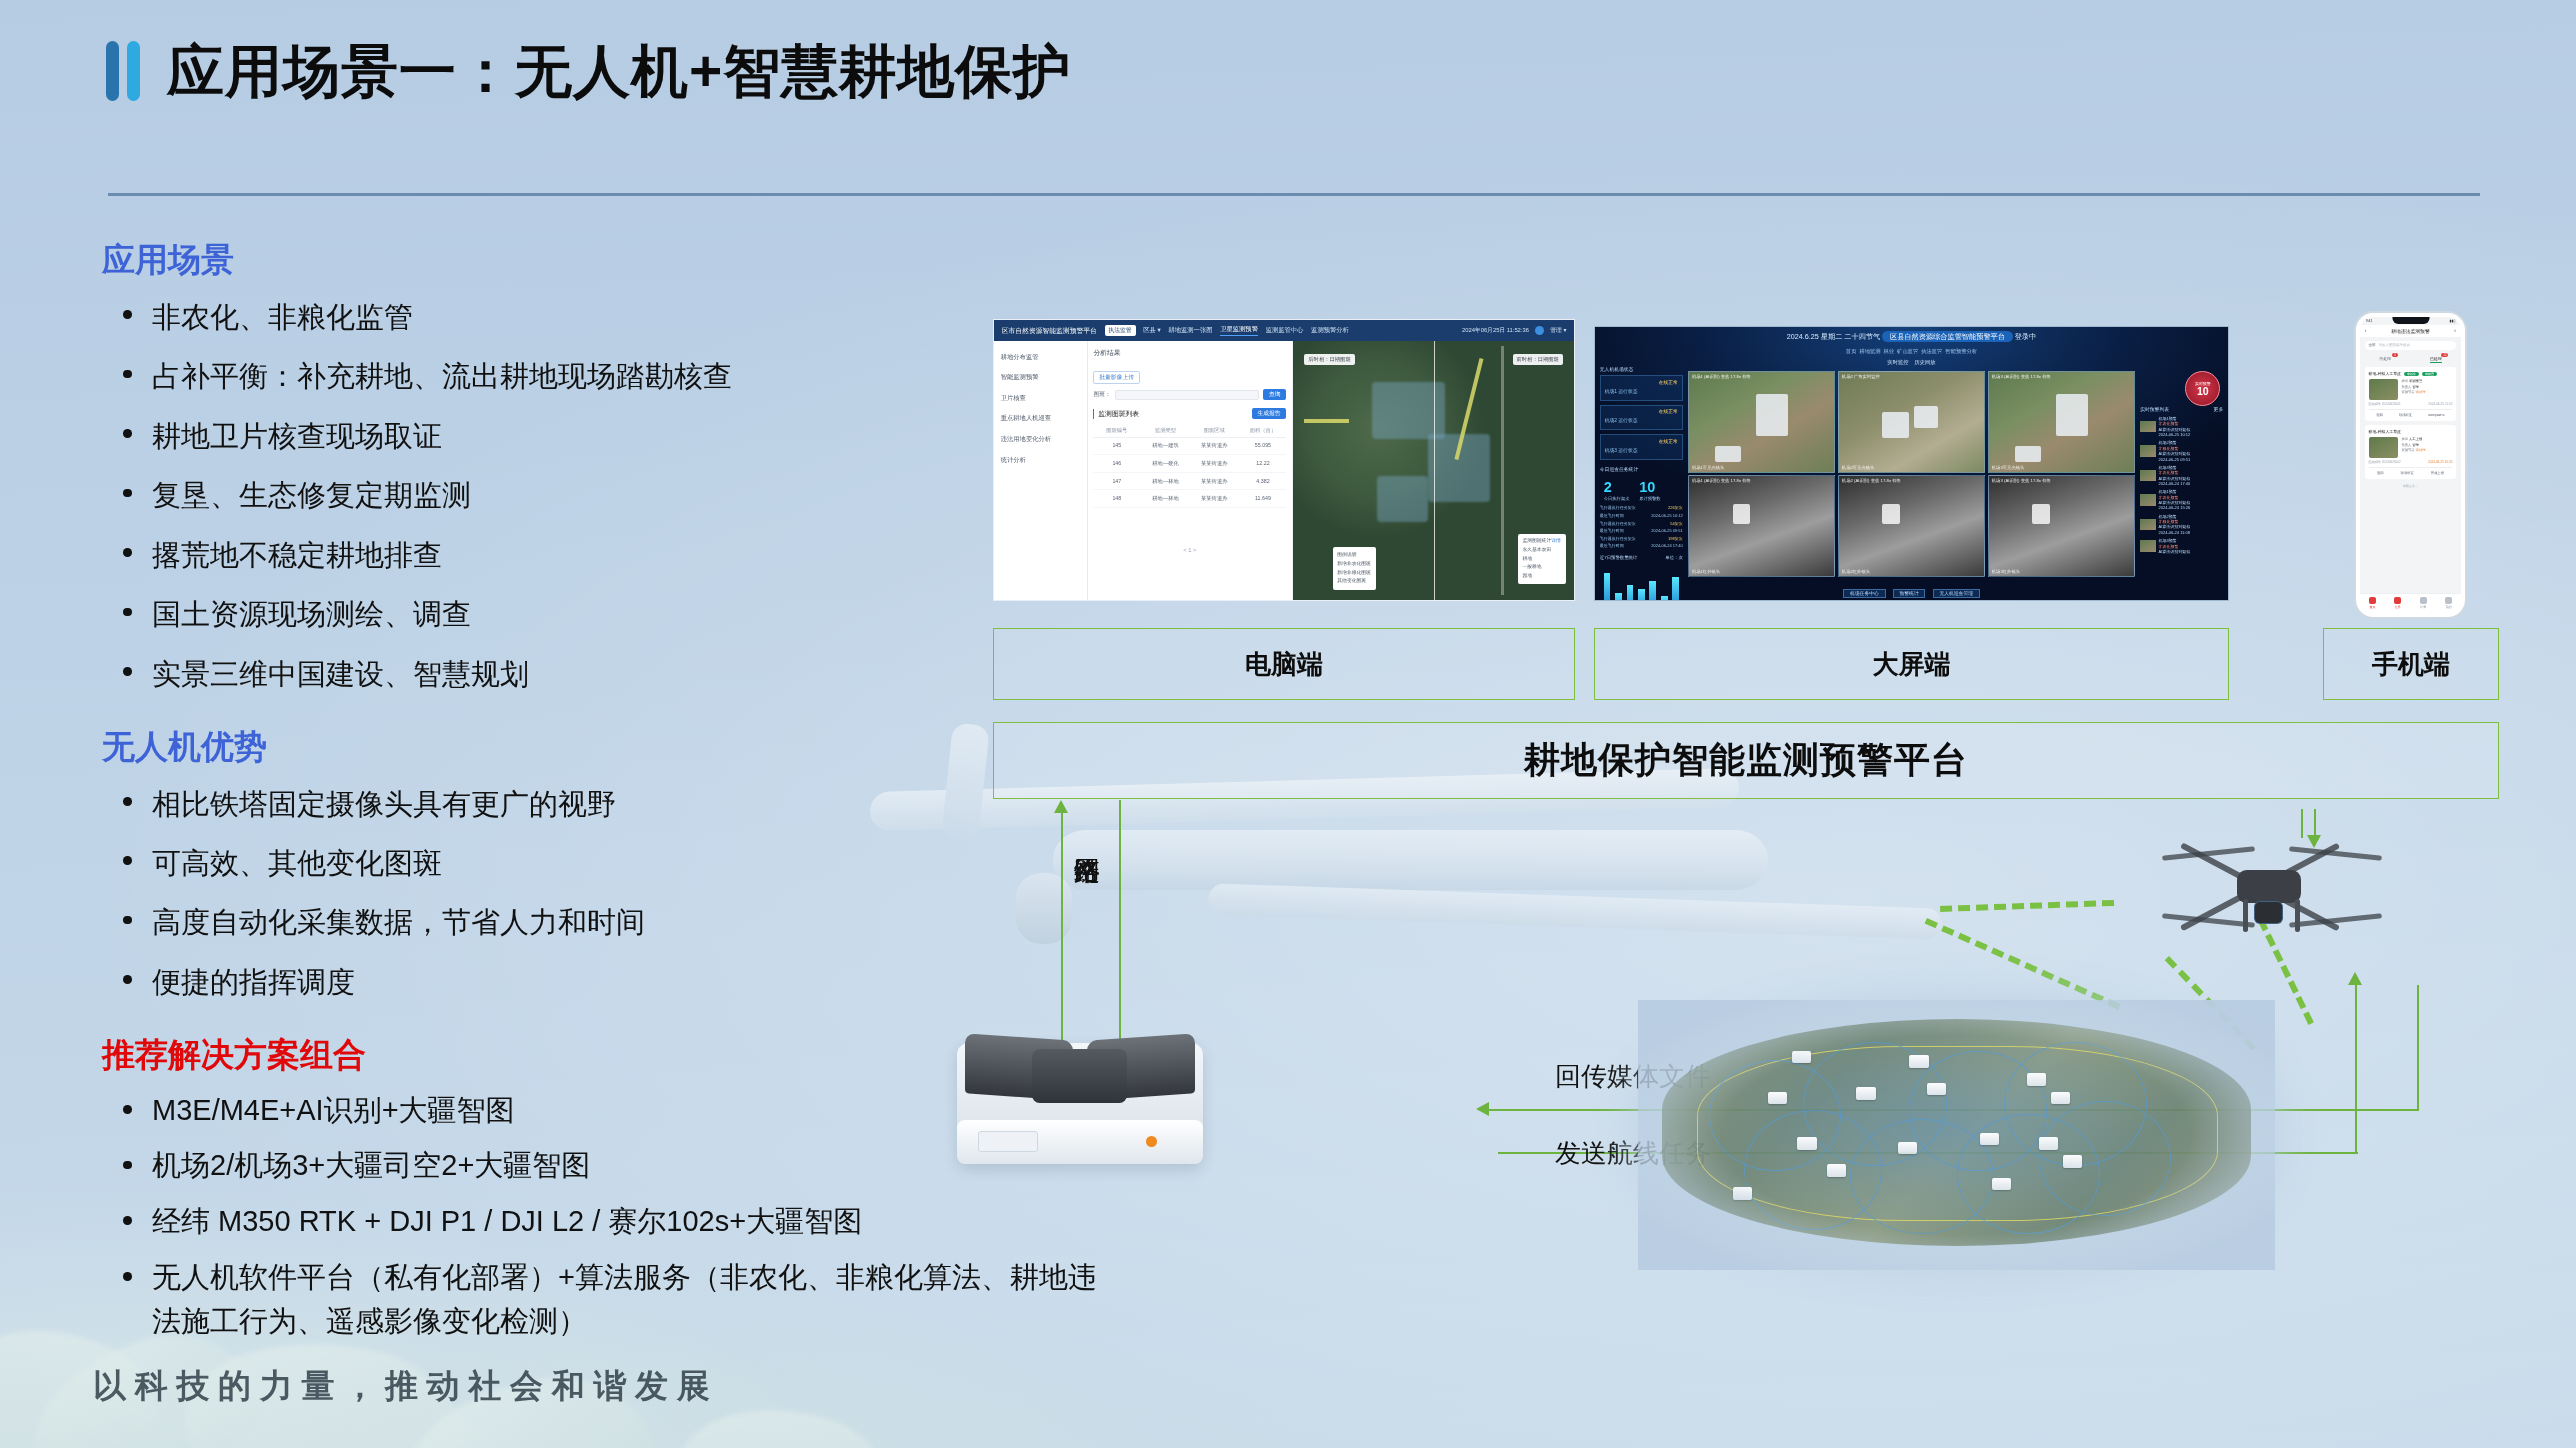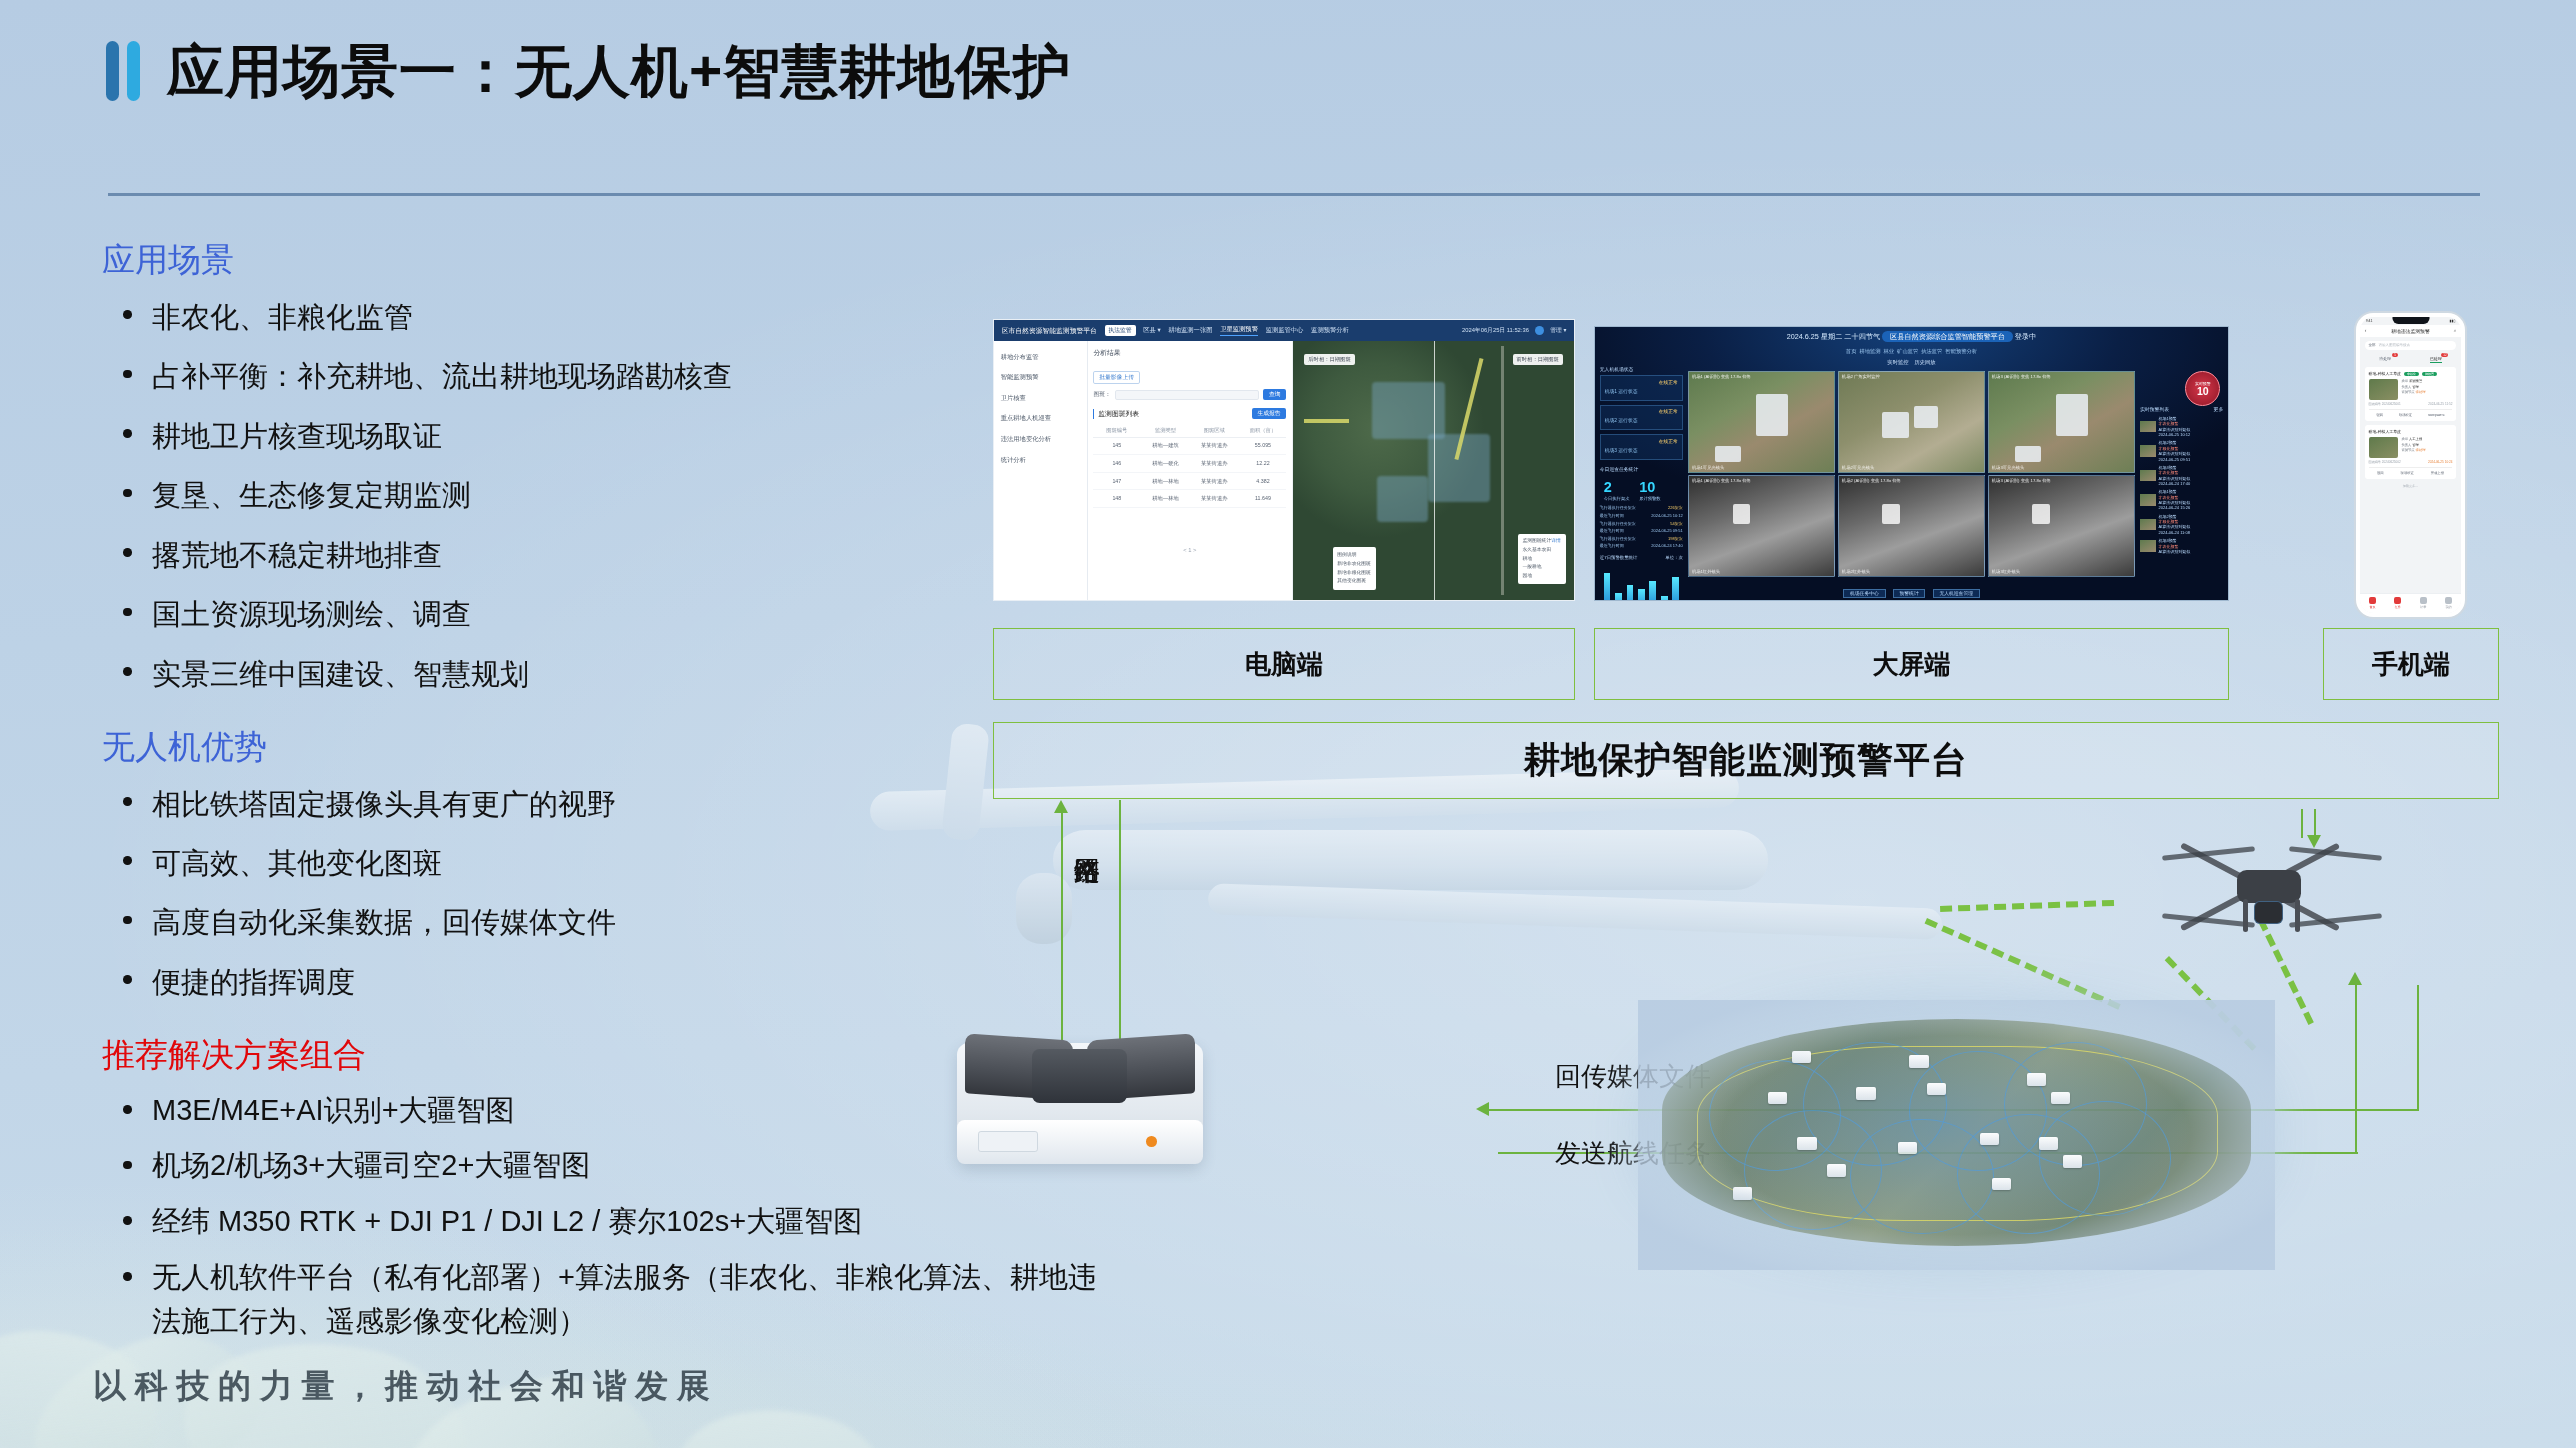--- a/index.html
+++ b/index.html
@@ -42,21 +42,21 @@
     font-size:57px;font-weight:bold;color:#0c0c0c;letter-spacing:1px;
     white-space:nowrap;line-height:1;
   }
   .title-rule{
     position:absolute;left:108px;top:193px;width:2372px;height:2.9px;
     background:#5d7fa6;opacity:.85;
   }
 
   
   .left{position:absolute;left:102px;top:238px;width:1005px;}
-  .sec-head{font-size:33px;font-weight:normal;line-height:1.32;margin:0 0 5.8px 0;}
+  .sec-head{font-size:33px;font-weight:bold;line-height:1.32;margin:0 0 5.8px 0;}
   .sec-head.blue{color:#3d63d6;}
   .sec-head.red{color:#e1080a;}
   .sec-head.tight{margin-top:21px;}
   ul.blist{list-style:none;margin:0 0 1.9px 0;padding:0;}
   ul.blist li{
     position:relative;font-size:29px;color:#111;line-height:1.52;
     padding:7.7px 0 7.7px 50px;
   }
   ul.blist li:before{
     content:"";position:absolute;left:21px;top:23px;
@@ -330,21 +330,21 @@
     <li>复垦、生态修复定期监测</li>
     <li>撂荒地不稳定耕地排查</li>
     <li>国土资源现场测绘、调查</li>
     <li>实景三维中国建设、智慧规划</li>
   </ul>
 
   <div class="sec-head blue tight">无人机优势</div>
   <ul class="blist">
     <li>相比铁塔固定摄像头具有更广的视野</li>
     <li>可高效、其他变化图斑</li>
-    <li>高度自动化采集数据，回传媒体文件</li>
+    <li>高度自动化采集数据，节省人力和时间</li>
     <li>便捷的指挥调度</li>
   </ul>
 
   <div class="sec-head red tight">推荐解决方案组合</div>
   <ul class="blist rec">
     <li>M3E/M4E+AI识别+大疆智图</li>
     <li>机场2/机场3+大疆司空2+大疆智图</li>
     <li>经纬 M350 RTK + DJI P1 / DJI L2 / 赛尔102s+大疆智图</li>
     <li>无人机软件平台（私有化部署）+算法服务（非农化、非粮化算法、耕地违法施工行为、遥感影像变化检测）</li>
   </ul>

